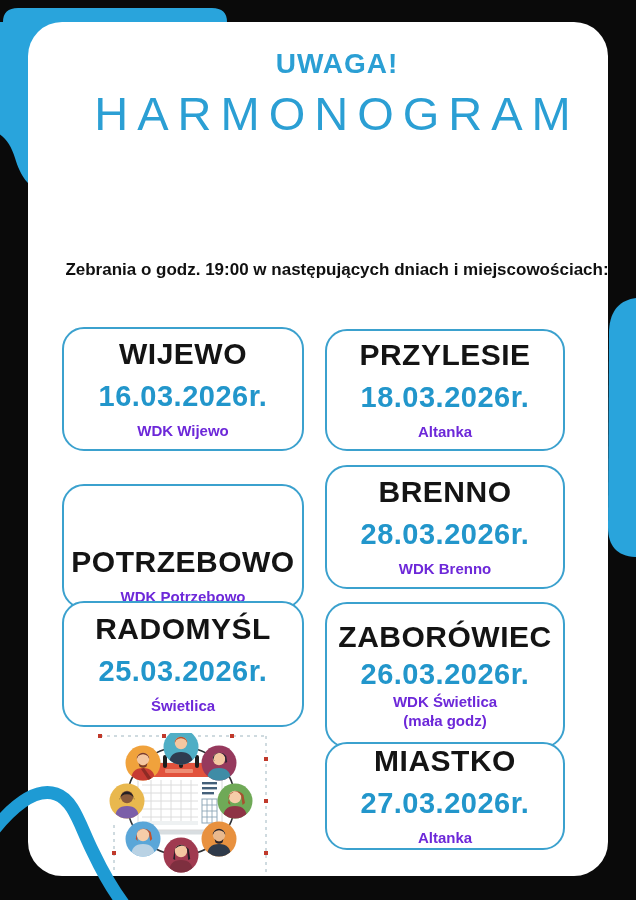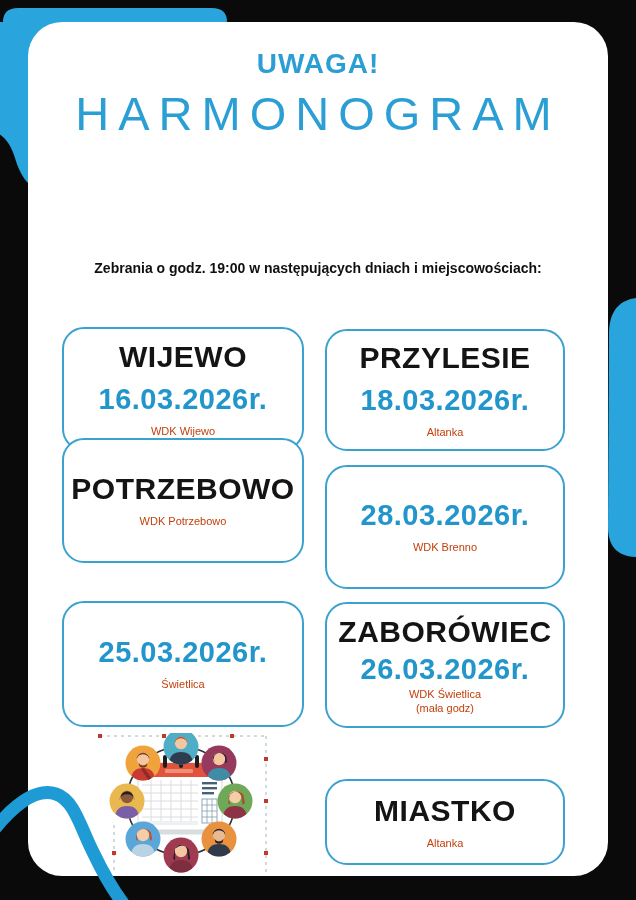--- a/index.html
+++ b/index.html
@@ -2,39 +2,39 @@
 <html><head>
 <meta charset="utf-8">
 <style>
   html,body{margin:0;padding:0;background:#060606;}
   .page{position:relative;width:636px;height:900px;background:#0a0a0a;overflow:hidden;
         font-family:"Liberation Sans",sans-serif;}
   .bg,.fg{position:absolute;left:0;top:0;width:636px;height:900px;pointer-events:none;}
   .fg{z-index:5;}
   .card{position:absolute;left:28px;top:22px;width:580px;height:854px;background:#ffffff;
         border-radius:34px;z-index:2;}
-  .center-text{position:absolute;left:0;width:100%;text-align:center;}
+  .center-text{position:absolute;left:0;width:100%;text-align:center;padding-left:19px;}
   .uwaga{top:26px;font-size:28px;font-weight:800;letter-spacing:1px;color:#2b9fd4;}
   .title{top:64px;font-size:47px;font-weight:400;letter-spacing:9px;margin-right:-9px;color:#2b9fd4;}
   .subtitle{top:136px;font-size:31px;font-weight:800;line-height:39px;color:#101010;}
-  .info{top:238px;font-size:14px;font-weight:700;color:#101010;}
+  .info{top:238px;font-size:17px;font-weight:700;color:#101010;}
   .mcard{position:absolute;box-sizing:border-box;background:#fff;border:2.5px solid #3ba1ce;
          border-radius:22px;display:flex;flex-direction:column;align-items:center;
          justify-content:center;gap:9px;}
   .place{font-size:30px;font-weight:700;letter-spacing:0.5px;color:#141414;}
   .date{font-size:29px;font-weight:800;letter-spacing:0.5px;color:#2296cb;}
-  .venue{font-size:11px;font-weight:400;color:#c2410c;text-align:center;line-height:1.25;}
+  .venue{font-size:15px;font-weight:700;color:#6d28d9;text-align:center;line-height:1.25;}
   .m0{left:34px;top:305px;width:242px;height:124px;}
   .m1{left:297px;top:307px;width:240px;height:122px;}
-  .m2{left:34px;top:416px;width:242px;height:125px;}
+  .m2{left:34px;top:462px;width:242px;height:125px;justify-content:flex-end;}
   .m3{left:297px;top:443px;width:240px;height:124px;}
   .m4{left:34px;top:579px;width:242px;height:126px;}
-  .m5{left:297px;top:580px;width:240px;height:126px;gap:4px;}
+  .m5{left:297px;top:580px;width:240px;height:146px;gap:4px;}
   .m5 .venue{margin-top:-2px;}
-  .m6{left:297px;top:757px;width:240px;height:86px;}
+  .m6{left:297px;top:720px;width:240px;height:108px;}
   .illo{position:absolute;left:70px;top:711px;width:172px;height:142px;}
 </style>
 </head>
 <body>
 
 <div class="page">
 
   <svg class="bg" viewBox="0 0 636 900">
     <path fill="#29a4dc" d="M 3 22 Q 3 8 18 8 L 212 8 Q 227 8 227 22 L 227 58 Q 227 76 208 76 L 100 76
          Q 74 76 74 100 L 74 126 C 74 152 66 170 48 184 C 36 196 22 182 15 158
@@ -66,40 +66,43 @@
       <div class="date">18.03.2026r.</div>
       <div class="venue">Altanka</div>
     </div>
 
     <div class="mcard m2">
       <div class="place">POTRZEBOWO</div>
       <div class="venue">WDK Potrzebowo</div>
     </div>
 
     <div class="mcard m3">
+      <div class="place">BRENNO</div>
       <div class="date">28.03.2026r.</div>
       <div class="venue">WDK Brenno</div>
     </div>
 
     <div class="mcard m4">
+      <div class="place">RADOMYŚL</div>
       <div class="date">25.03.2026r.</div>
       <div class="venue">Świetlica</div>
     </div>
 
     <div class="mcard m5">
       <div class="place">ZABORÓWIEC</div>
       <div class="date">26.03.2026r.</div>
       <div class="venue">
         <span>WDK Świetlica</span><br>
         <span>(mała godz)</span>
       </div>
     </div>
 
     <div class="mcard m6">
       <div class="place">MIASTKO</div>
+      <div class="date">27.03.2026r.</div>
       <div class="venue">Altanka</div>
     </div>
 
     <svg class="illo" viewBox="0 0 172 142">
       <defs>
         <clipPath id="avclip" clipPathUnits="userSpaceOnUse">
             <circle cx="0" cy="0" r="17.5"></circle>
           </clipPath>
       </defs>
 

